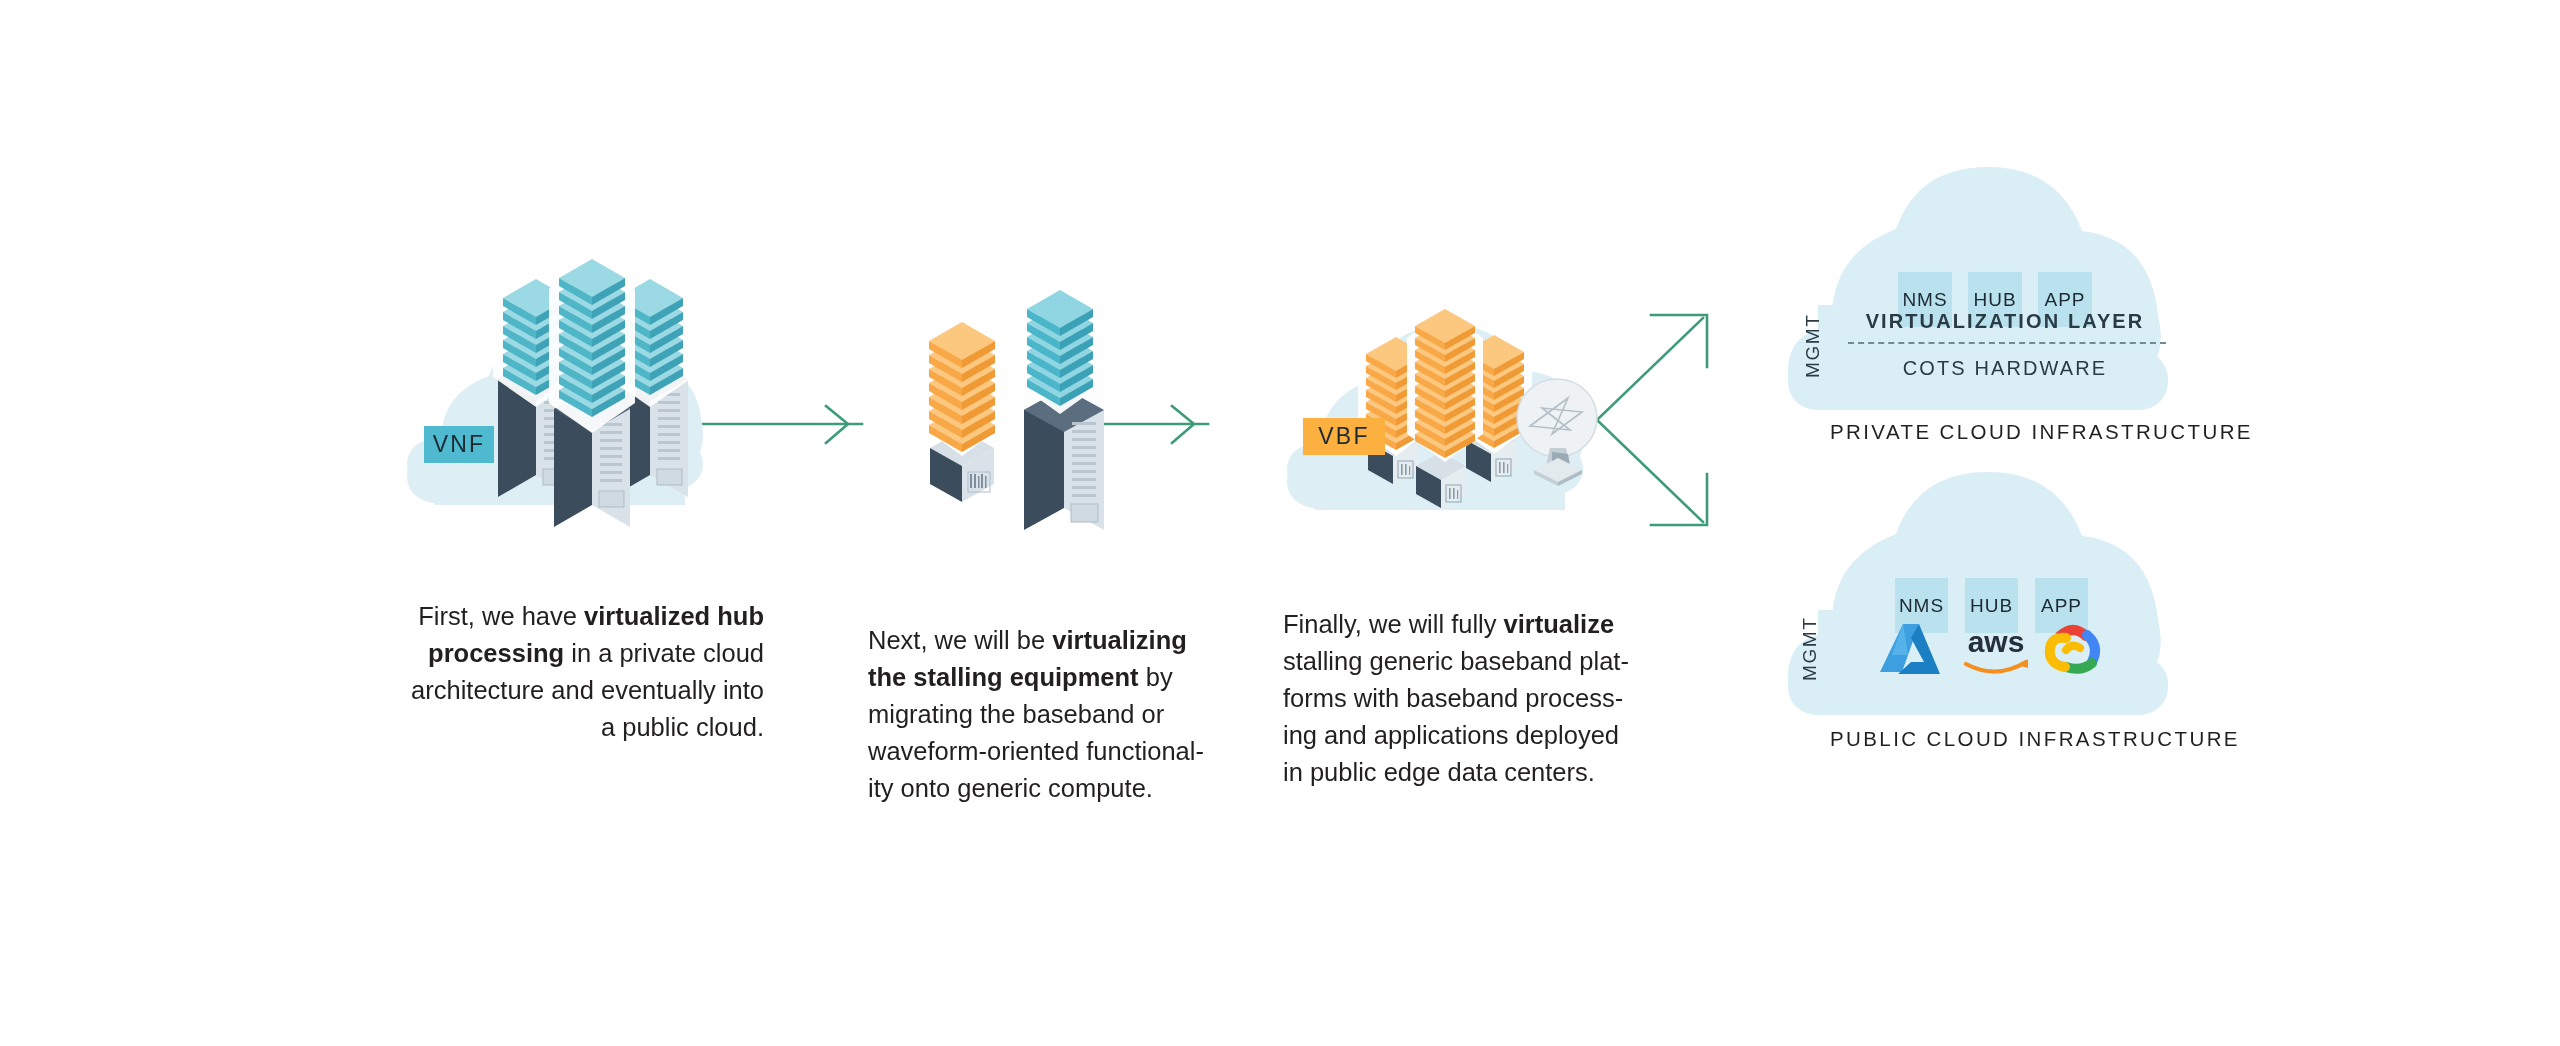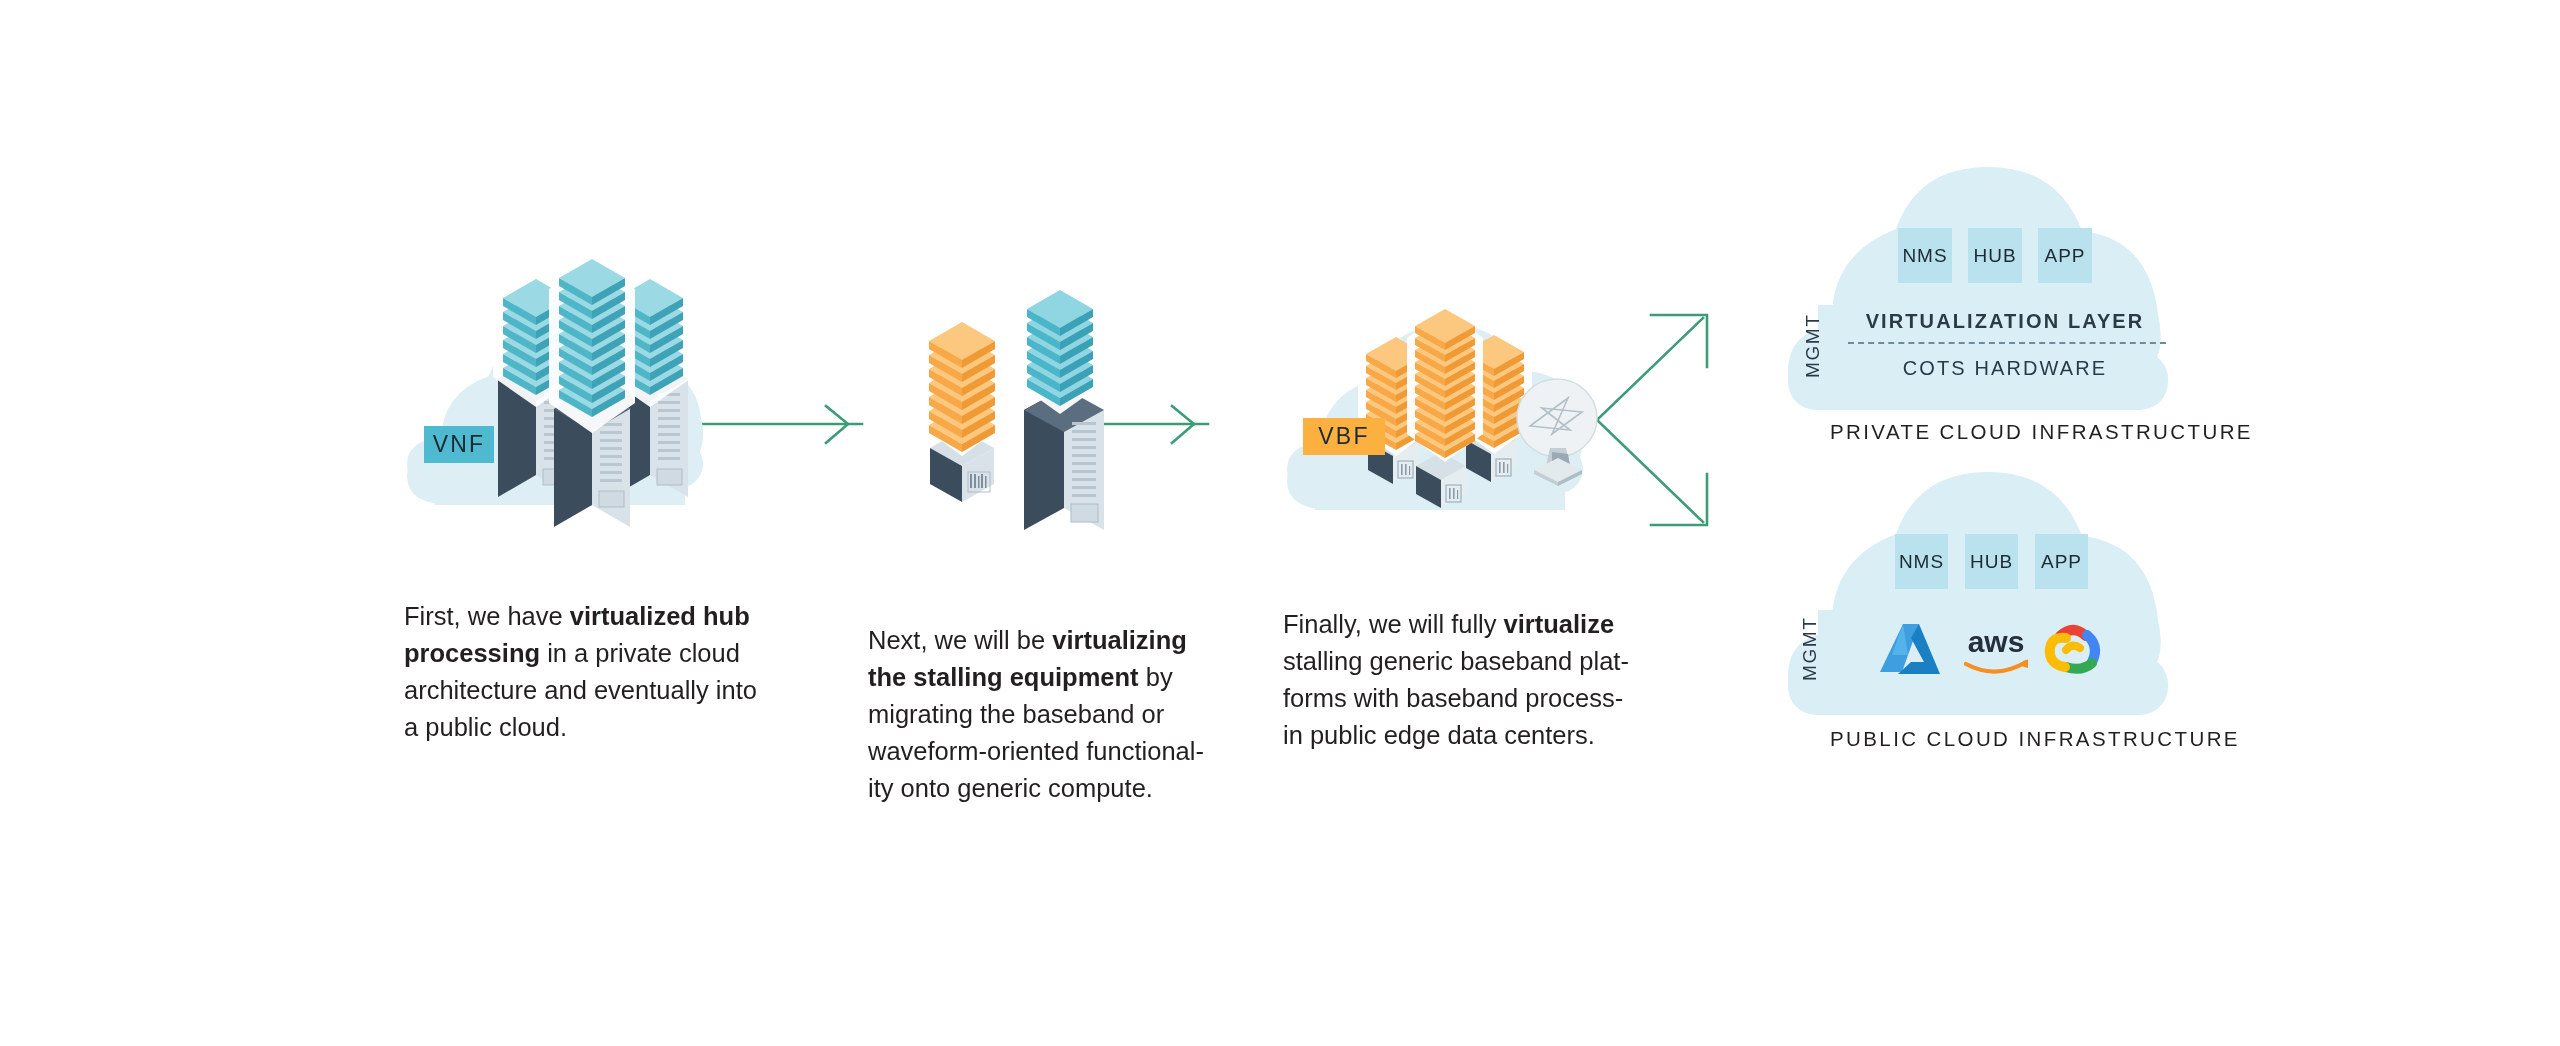--- a/index.html
+++ b/index.html
@@ -27,21 +27,21 @@
   .caption{
     position:absolute;color:#231f20;font-size:25.5px;line-height:37px;
     font-family:"Liberation Sans","DejaVu Sans",sans-serif;
   }
   .caption b{font-weight:700;}
   .caption .ln{display:block;white-space:nowrap;}
 
   
   .cl-box{
     position:absolute;background:#b9e2ee;display:flex;align-items:center;
-    justify-content:center;font-size:19px;letter-spacing:1px;color:#1d2a33;
+    justify-content:center;font-size:19px;letter-spacing:1px;color:#1d2a33;margin-top:44px;
   }
   .cl-layer-text{
     position:absolute;text-align:center;font-size:20px;letter-spacing:2.1px;
     color:#2b3b45;white-space:nowrap;
   }
   .cl-dash{position:absolute;border-top:2px dashed #6f8b98;}
   .cl-mgmt{
     position:absolute;font-size:19px;letter-spacing:1.6px;color:#2b3b45;
     transform:rotate(-90deg);transform-origin:center center;white-space:nowrap;
   }
@@ -438,33 +438,34 @@
         <path d="M 45 15 Q 58 26 50 42" stroke="#4285f4" stroke-linecap="round"></path>
         <path d="M 50 43 Q 40 52 24 47" stroke="#34a853" stroke-linecap="round"></path>
         <path d="M 23 47 Q 6 44 8 28 Q 10 16 24 18" stroke="#fbbc05" stroke-linecap="round"></path>
       </g>
       <path d="M 24 30 q 6 -8 14 -2" stroke="#fbbc05" stroke-width="8" fill="none" stroke-linecap="round"></path>
     </svg>
   </div>
 
   <div class="cl-caption" style="left:1830px;top:727px;width:340px;">PUBLIC CLOUD INFRASTRUCTURE</div>
 
-  <div class="caption" style="left:404px;top:598px;width:360px;">
+  <div class="caption" style="left:404px;top:598px;width:360px;text-align:right;">
       <span class="ln"><span>First, we have </span><b>virtualized hub</b></span>
       <span class="ln"><b>processing</b><span> in a private cloud</span></span>
       <span class="ln"><span>architecture and eventually into</span></span>
       <span class="ln"><span>a public cloud.</span></span>
     </div>
   <div class="caption" style="left:868px;top:614px;width:340px;margin-top:8px;">
       <span class="ln"><span>Next, we will be </span><b>virtualizing</b></span>
       <span class="ln"><b>the stalling equipment</b><span> by</span></span>
       <span class="ln"><span>migrating the baseband or</span></span>
       <span class="ln"><span>waveform-oriented functional-</span></span>
       <span class="ln"><span>ity onto generic compute.</span></span>
     </div>
   <div class="caption" style="left:1283px;top:598px;width:340px;margin-top:8px;">
       <span class="ln"><span>Finally, we will fully </span><b>virtualize</b></span>
       <span class="ln"><span>stalling generic baseband plat-</span></span>
       <span class="ln"><span>forms with baseband process-</span></span>
+      <span class="ln"><span>ing and applications deployed</span></span>
       <span class="ln"><span>in public edge data centers.</span></span>
     </div>
 
 </div>
 
 </body></html>

